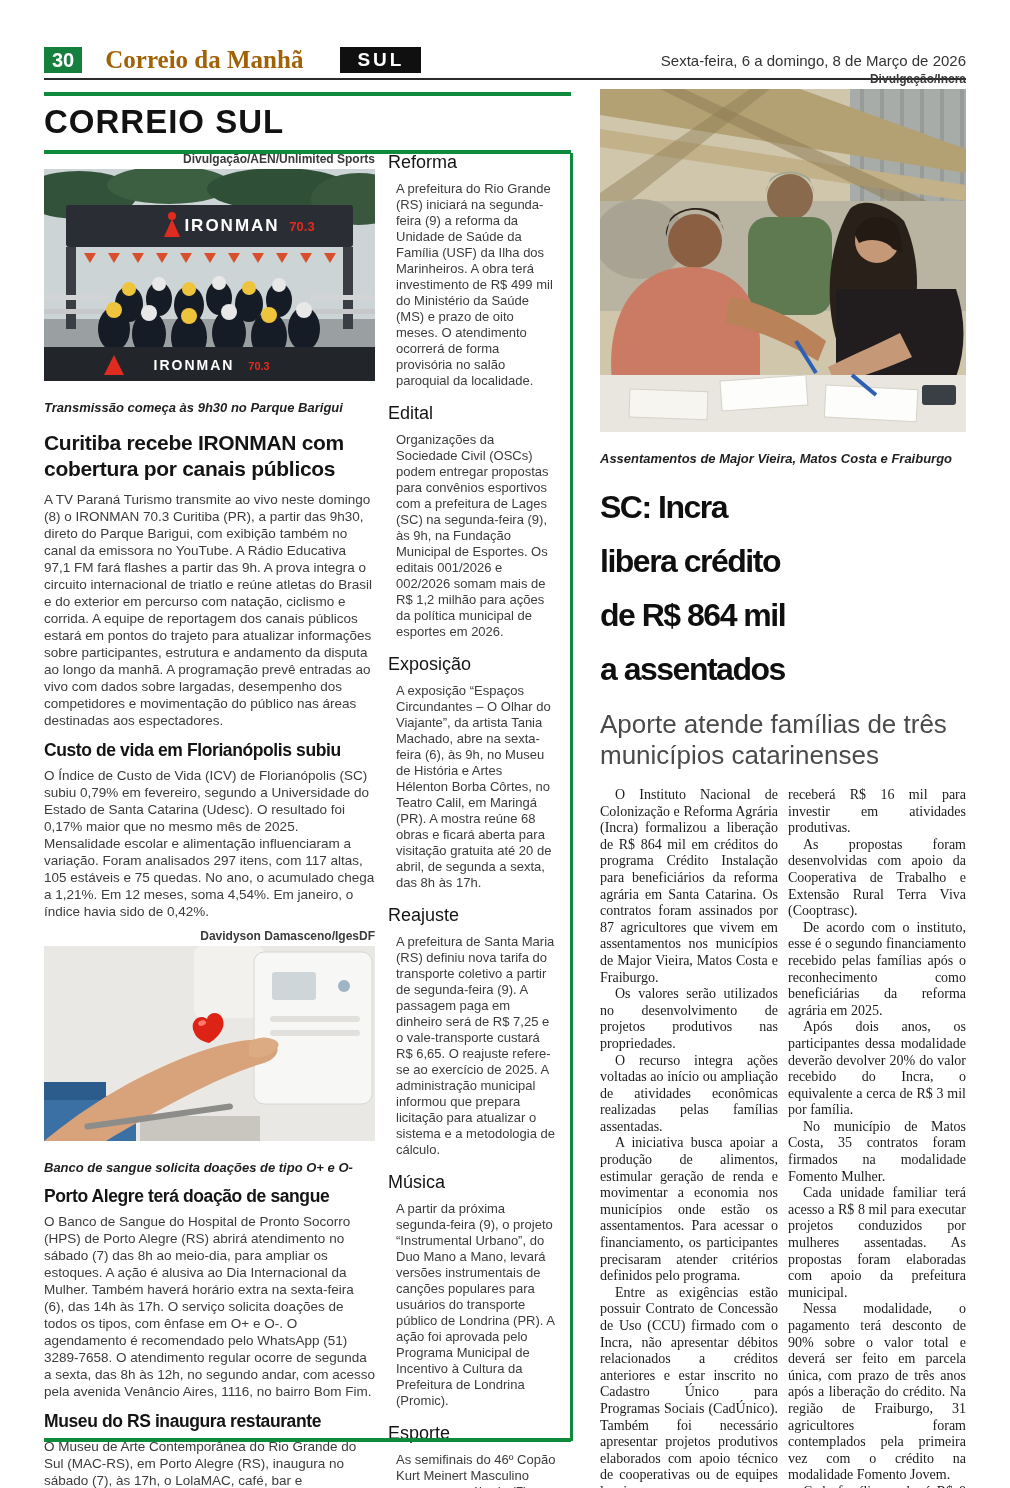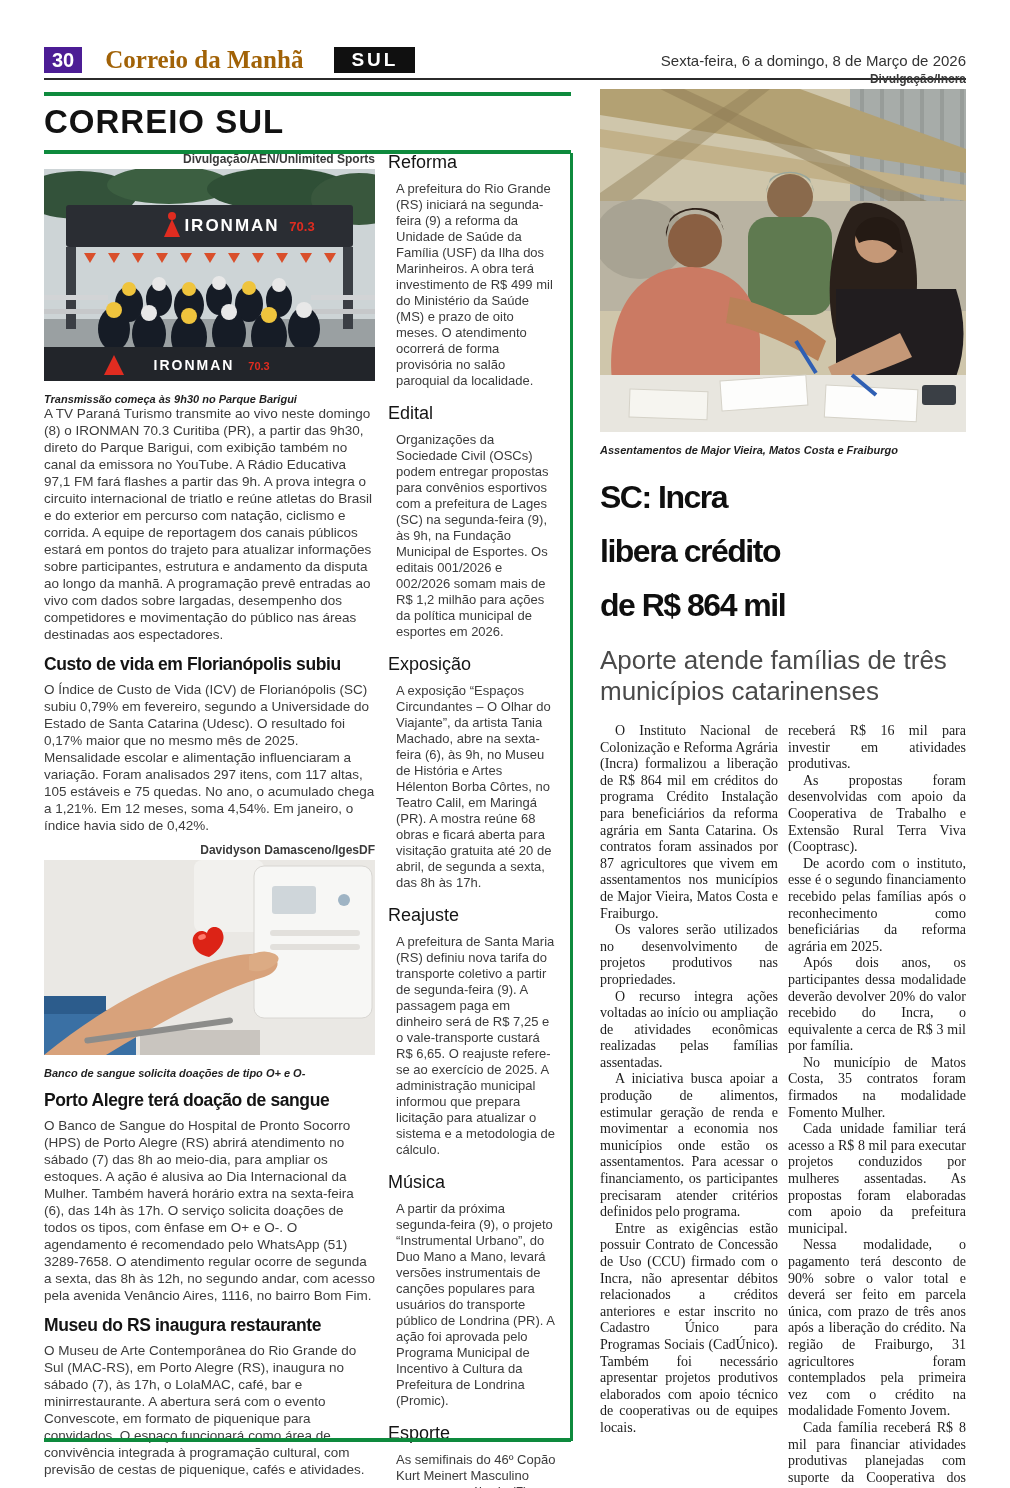--- a/index.html
+++ b/index.html
@@ -1,37 +1,37 @@
 <!DOCTYPE html>
 <html><head>
 <meta charset="utf-8">
 <style>
   html,body{margin:0;padding:0;background:#f2f2f2;}
   .page{position:relative;width:1010px;height:1488px;background:#ffffff;overflow:hidden;
         font-family:"Liberation Sans",sans-serif;color:#222;}
   
   .hdr{position:absolute;left:44px;top:46px;width:922px;display:flex;align-items:center;}
-  .pgnum{background:#4c1d95;color:#fff;font-weight:bold;font-size:20px;padding:2px 8px;line-height:1.1;}
+  .pgnum{background:#15803d;color:#fff;font-weight:bold;font-size:20px;padding:2px 8px;line-height:1.1;}
   .masthead{font-family:"Liberation Serif",serif;font-weight:bold;font-size:25px;margin:0 23px;color:#a16207;white-space:nowrap;}
-  .sectag{background:#101010;color:#fff;font-weight:bold;font-size:19px;letter-spacing:3px;padding:3px 17px;line-height:1.1;margin-left:8px;}
+  .sectag{background:#101010;color:#fff;font-weight:bold;font-size:19px;letter-spacing:3px;padding:3px 17px;line-height:1.1;margin-left:14px;}
   .hdate{margin-left:auto;font-size:15px;color:#333;}
   .hdr-rule{position:absolute;left:44px;top:78px;width:922px;height:2px;background:#2b2b2b;}
   
   .band{position:absolute;left:44px;top:92px;width:527px;}
   .grule{height:4px;background:#0e8a3d;}
   .band-title{font-size:33px;font-weight:800;letter-spacing:1px;color:#121212;margin:7px 0 9px 0;}
   
   .leftcol{position:absolute;left:44px;top:152px;width:331px;}
   .midcol{position:absolute;left:388px;top:150px;width:176px;}
   .vrule{position:absolute;left:570px;top:153px;width:3px;height:1288px;background:#0e8a3d;}
   .botrule{position:absolute;left:44px;top:1438px;width:527px;height:4px;background:#0e8a3d;}
   .incra{position:absolute;left:600px;top:72px;width:366px;}
   
   .credit{text-align:right;font-size:12px;font-weight:bold;color:#3a3a3a;margin:0 0 3px 0;}
-  .caption{font-size:11px;font-weight:bold;font-style:italic;color:#1f1f1f;margin:12px 0 0 0;}
+  .caption{font-size:13px;font-weight:bold;font-style:italic;color:#1f1f1f;margin:19px 0 0 0;}
   .art-title{font-size:21px;font-weight:bold;letter-spacing:-0.3px;line-height:1.24;color:#141414;margin:15px 0 9px 0;}
   .subhead{font-size:17.5px;font-weight:bold;letter-spacing:-0.4px;color:#141414;margin:11px 0 6px 0;}
   .body-p{font-size:13.5px;line-height:17px;color:#3c3c3c;margin:0 0 9px 0;}
   .brief-title{font-size:18px;font-weight:normal;color:#141414;margin:14px 0 5px 0;}
   .brief-title.first{margin-top:2px;}
   .brief-p{font-size:13px;line-height:16px;color:#3c3c3c;margin:8px;}
   .photo{display:block;width:100%;}
   
   .incra-h1{font-size:32px;line-height:54px;font-weight:bold;letter-spacing:-1.5px;color:#0f0f0f;margin:14px 0 0 0;}
   .incra-sub{font-size:26px;line-height:31px;color:#4a4a4a;margin:13px 0 0 0;font-weight:400;}
@@ -128,20 +128,21 @@
         </g>
       </g>
       <rect y="178" width="331" height="34" fill="#22252a"></rect>
       <path d="M60,206 L70,186 L80,206 Z" fill="#e02c20"></path>
       <text x="150" y="201" text-anchor="middle" font-family="Liberation Sans, sans-serif" font-size="14" font-weight="bold" letter-spacing="2" fill="#ffffff">IRONMAN</text>
       <text x="215" y="201" text-anchor="middle" font-family="Liberation Sans, sans-serif" font-size="11" font-weight="bold" fill="#e02c20">70.3</text>
     </svg>
 
     <div class="caption">Transmissão começa às 9h30 no Parque Barigui</div>
 
+    <h2 class="art-title">Curitiba recebe IRONMAN com cobertura por canais públicos</h2>
     <p class="body-p">A TV Paraná Turismo transmite ao vivo neste domingo (8) o IRONMAN 70.3 Curitiba (PR), a partir das 9h30, direto do Parque Barigui, com exibição também no canal da emissora no YouTube. A Rádio Educativa 97,1 FM fará flashes a partir das 9h. A prova integra o circuito internacional de triatlo e reúne atletas do Brasil e do exterior em percurso com natação, ciclismo e corrida. A equipe de reportagem dos canais públicos estará em pontos do trajeto para atualizar informações sobre participantes, estrutura e andamento da disputa ao longo da manhã. A programação prevê entradas ao vivo com dados sobre largadas, desempenho dos competidores e movimentação do público nas áreas destinadas aos espectadores.</p>
 
     <h3 class="subhead">Custo de vida em Florianópolis subiu</h3>
     <p class="body-p">O Índice de Custo de Vida (ICV) de Florianópolis (SC) subiu 0,79% em fevereiro, segundo a Universidade do Estado de Santa Catarina (Udesc). O resultado foi 0,17% maior que no mesmo mês de 2025. Mensalidade escolar e alimentação influenciaram a variação. Foram analisados 297 itens, com 117 altas, 105 estáveis e 75 quedas. No ano, o acumulado chega a 1,21%. Em 12 meses, soma 4,54%. Em janeiro, o índice havia sido de 0,42%.</p>
 
     <div class="credit">Davidyson Damasceno/IgesDF</div>
 
     <svg class="photo" width="331" height="195" viewBox="0 0 331 195">
       <rect width="331" height="195" fill="#eae8e4"></rect>
       <rect x="150" y="0" width="70" height="72" rx="8" fill="#f2f1ee"></rect>
@@ -227,20 +228,21 @@
       <line x1="196" y1="252" x2="216" y2="284" stroke="#2f5fb3" stroke-width="4"></line>
       <line x1="252" y1="286" x2="276" y2="306" stroke="#2f5fb3" stroke-width="4"></line>
     </svg>
 
     <div class="caption">Assentamentos de Major Vieira, Matos Costa e Fraiburgo</div>
 
     <h1 class="incra-h1">
       <div>SC: Incra</div>
       <div>libera crédito</div>
       <div>de R$ 864 mil</div>
+      <div>a assentados</div>
     </h1>
     <div class="incra-sub">Aporte atende famílias de três municípios catarinenses</div>
 
     <div class="incra-body">
       <div class="incra-colmn">
         <p class="serif-p ind">O Instituto Nacional de Colonização e Reforma Agrária (Incra) formalizou a liberação de R$ 864 mil em créditos do programa Crédito Instalação para beneficiários da reforma agrária em Santa Catarina. Os contratos foram assinados por 87 agricultores que vivem em assentamentos nos municípios de Major Vieira, Matos Costa e Fraiburgo.</p>
         <p class="serif-p ind">Os valores serão utilizados no desenvolvimento de projetos produtivos nas propriedades.</p>
         <p class="serif-p ind">O recurso integra ações voltadas ao início ou ampliação de atividades econômicas realizadas pelas famílias assentadas.</p>
         <p class="serif-p ind">A iniciativa busca apoiar a produção de alimentos, estimular geração de renda e movimentar a economia nos municípios onde estão os assentamentos. Para acessar o financiamento, os participantes precisaram atender critérios definidos pelo programa.</p>
         <p class="serif-p ind">Entre as exigências estão possuir Contrato de Concessão de Uso (CCU) firmado com o Incra, não apresentar débitos relacionados a créditos anteriores e estar inscrito no Cadastro Único para Programas Sociais (CadÚnico). Também foi necessário apresentar projetos produtivos elaborados com apoio técnico de cooperativas ou de equipes locais.</p>

